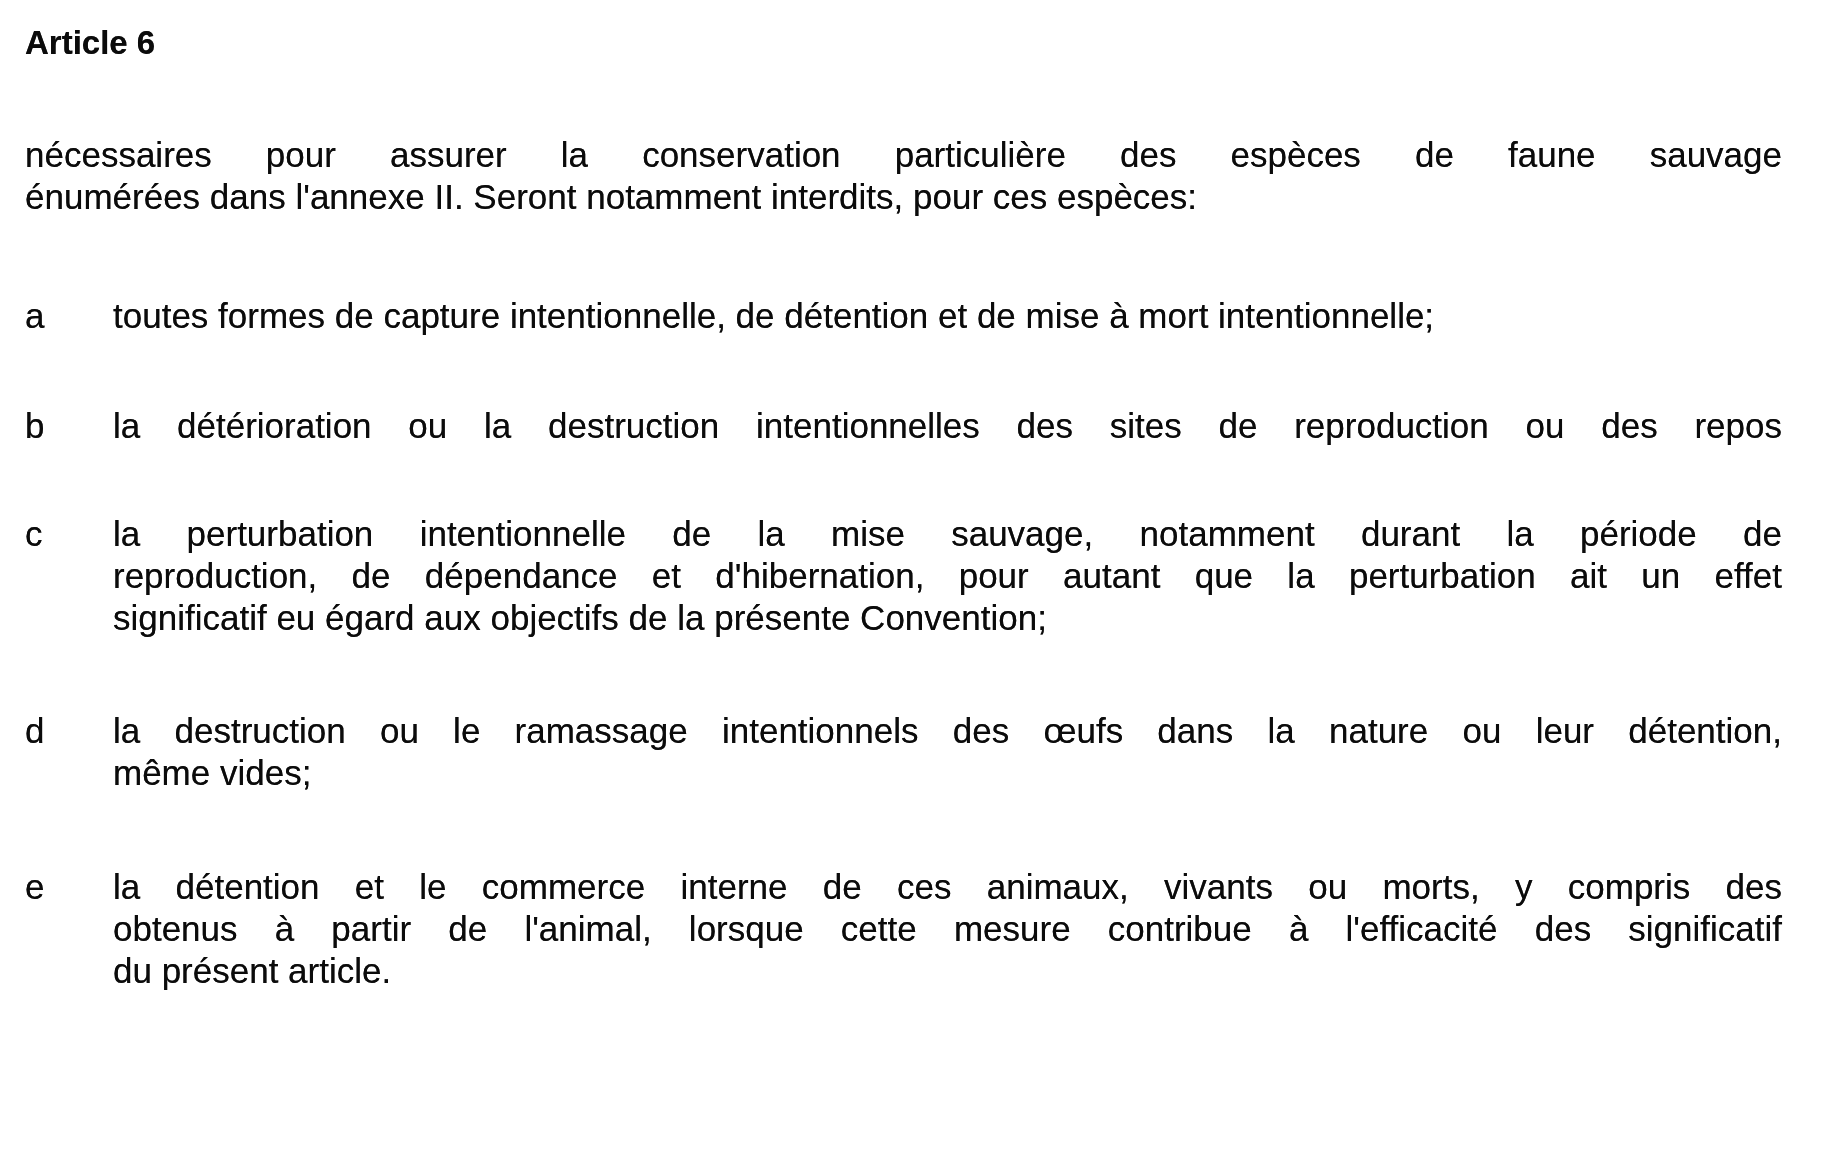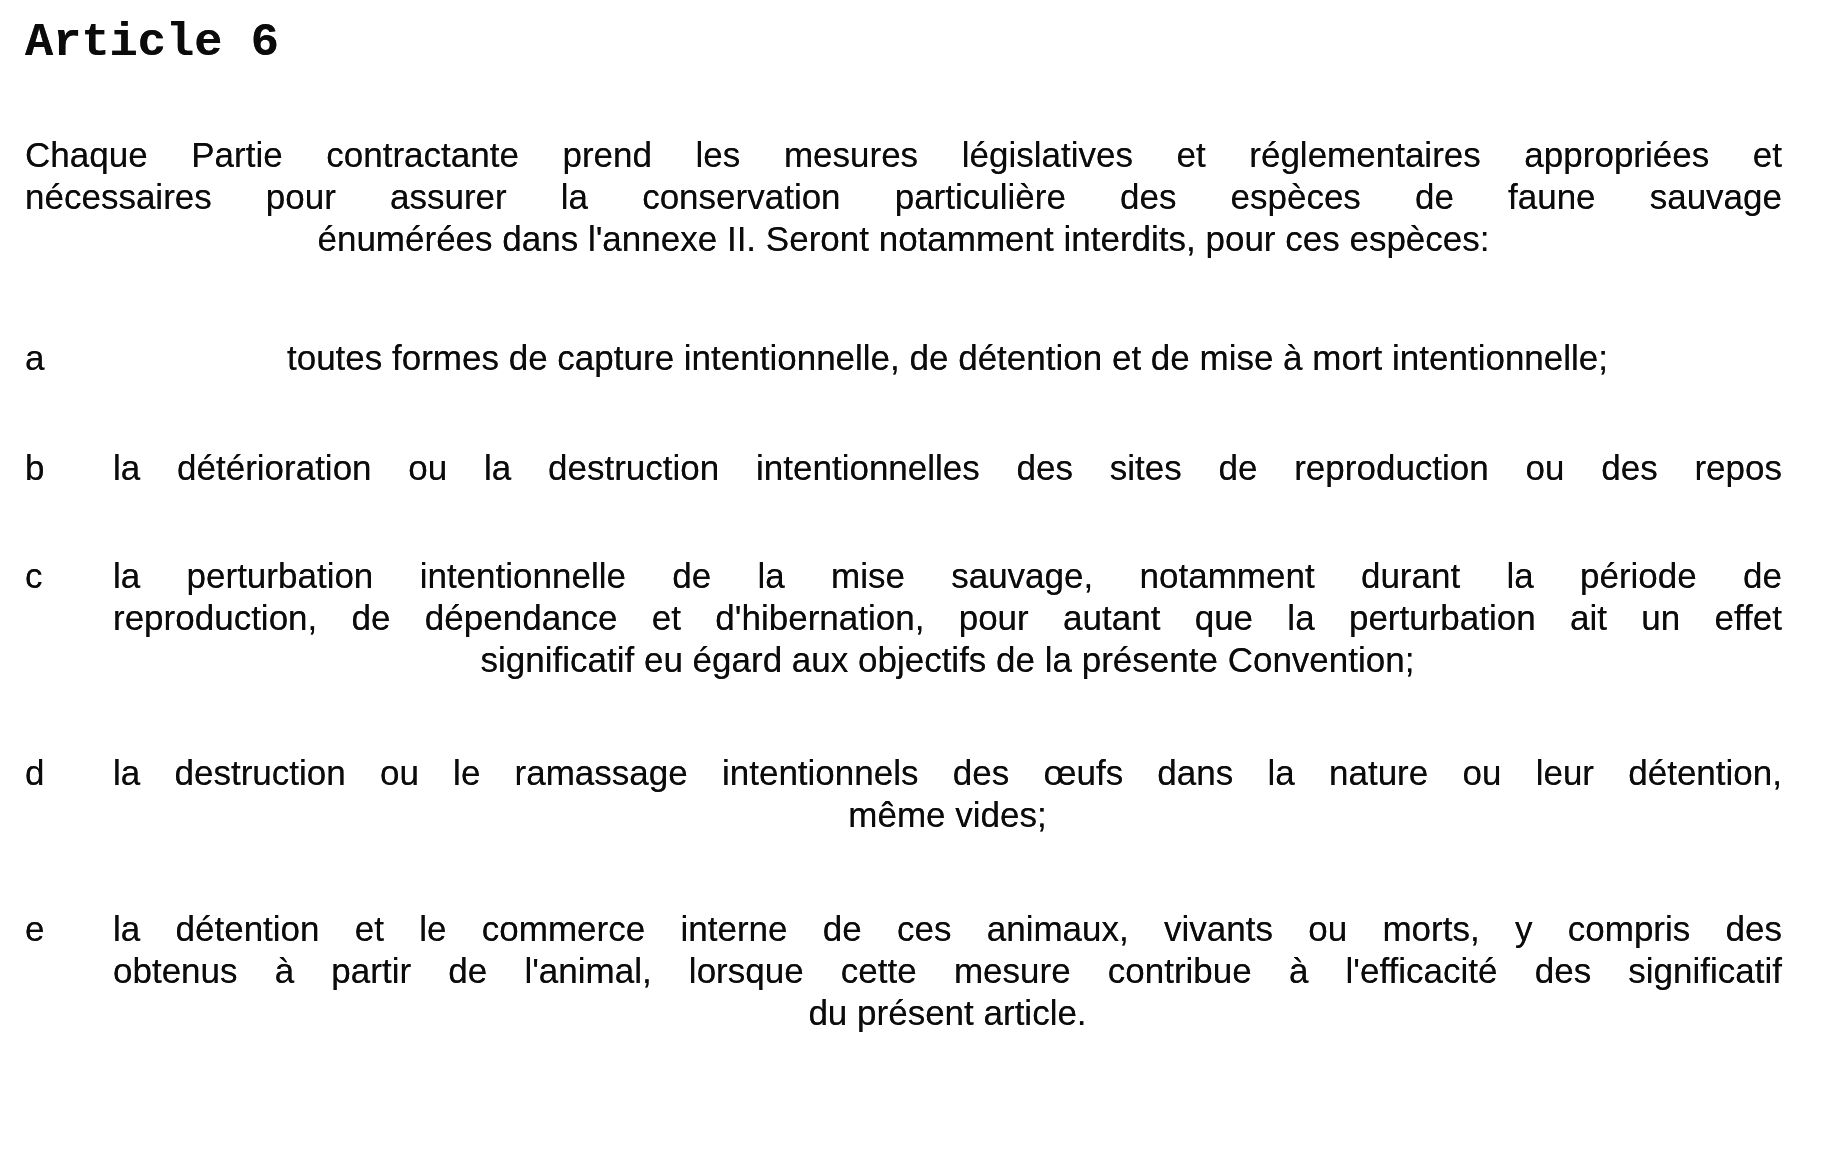--- a/index.html
+++ b/index.html
@@ -10,34 +10,33 @@
     color: #0b0b0b;
     overflow: hidden;
   }
   .page {
     box-sizing: border-box;
     width: 1843px; height: 1150px;
     padding: 22px 61px 0 25px;
     text-shadow: 0 0 0.6px rgba(10,10,10,0.75); 
   }
   .title {
-    font-size: 47px; line-height: 42px;
+    font-size: 33px; line-height: 42px;
     font-weight: 700;
     margin: 0 0 70px 0;
-    font-family: Liberation Mono, monospace;
   }
   .line {
     font-size: 35px; line-height: 42px;
     white-space: normal;
   }
   .j {
     text-align: justify;
     text-align-last: justify;
   }
-  .last { text-align: center; }
+  .last { text-align: left; }
   .intro { margin: 0 0 77px 0; }
   .item {
     display: grid;
     grid-template-columns: 88px 1fr;
     align-items: start;
   }
   .item .letter {
     font-size: 35px; line-height: 42px;
     text-align: left;
   }
@@ -48,21 +47,20 @@
   .mb0  { margin-bottom: 0; }
 </style>
 </head>
 <body>
 
 <div class="page">
 
   <h1 class="title">Article 6</h1>
 
   <div class="intro">
-    <div class="line j">Chaque Partie contractante prend les mesures législatives et réglementaires appropriées et</div>
     <div class="line j">nécessaires pour assurer la conservation particulière des espèces de faune sauvage</div>
     <div class="line last">énumérées dans l'annexe II. Seront notamment interdits, pour ces espèces:</div>
   </div>
 
   <div class="item mb68">
     <div class="letter">a</div>
     <div class="body">
       <div class="line last">toutes formes de capture intentionnelle, de détention et de mise à mort intentionnelle;</div>
     </div>
   </div>

